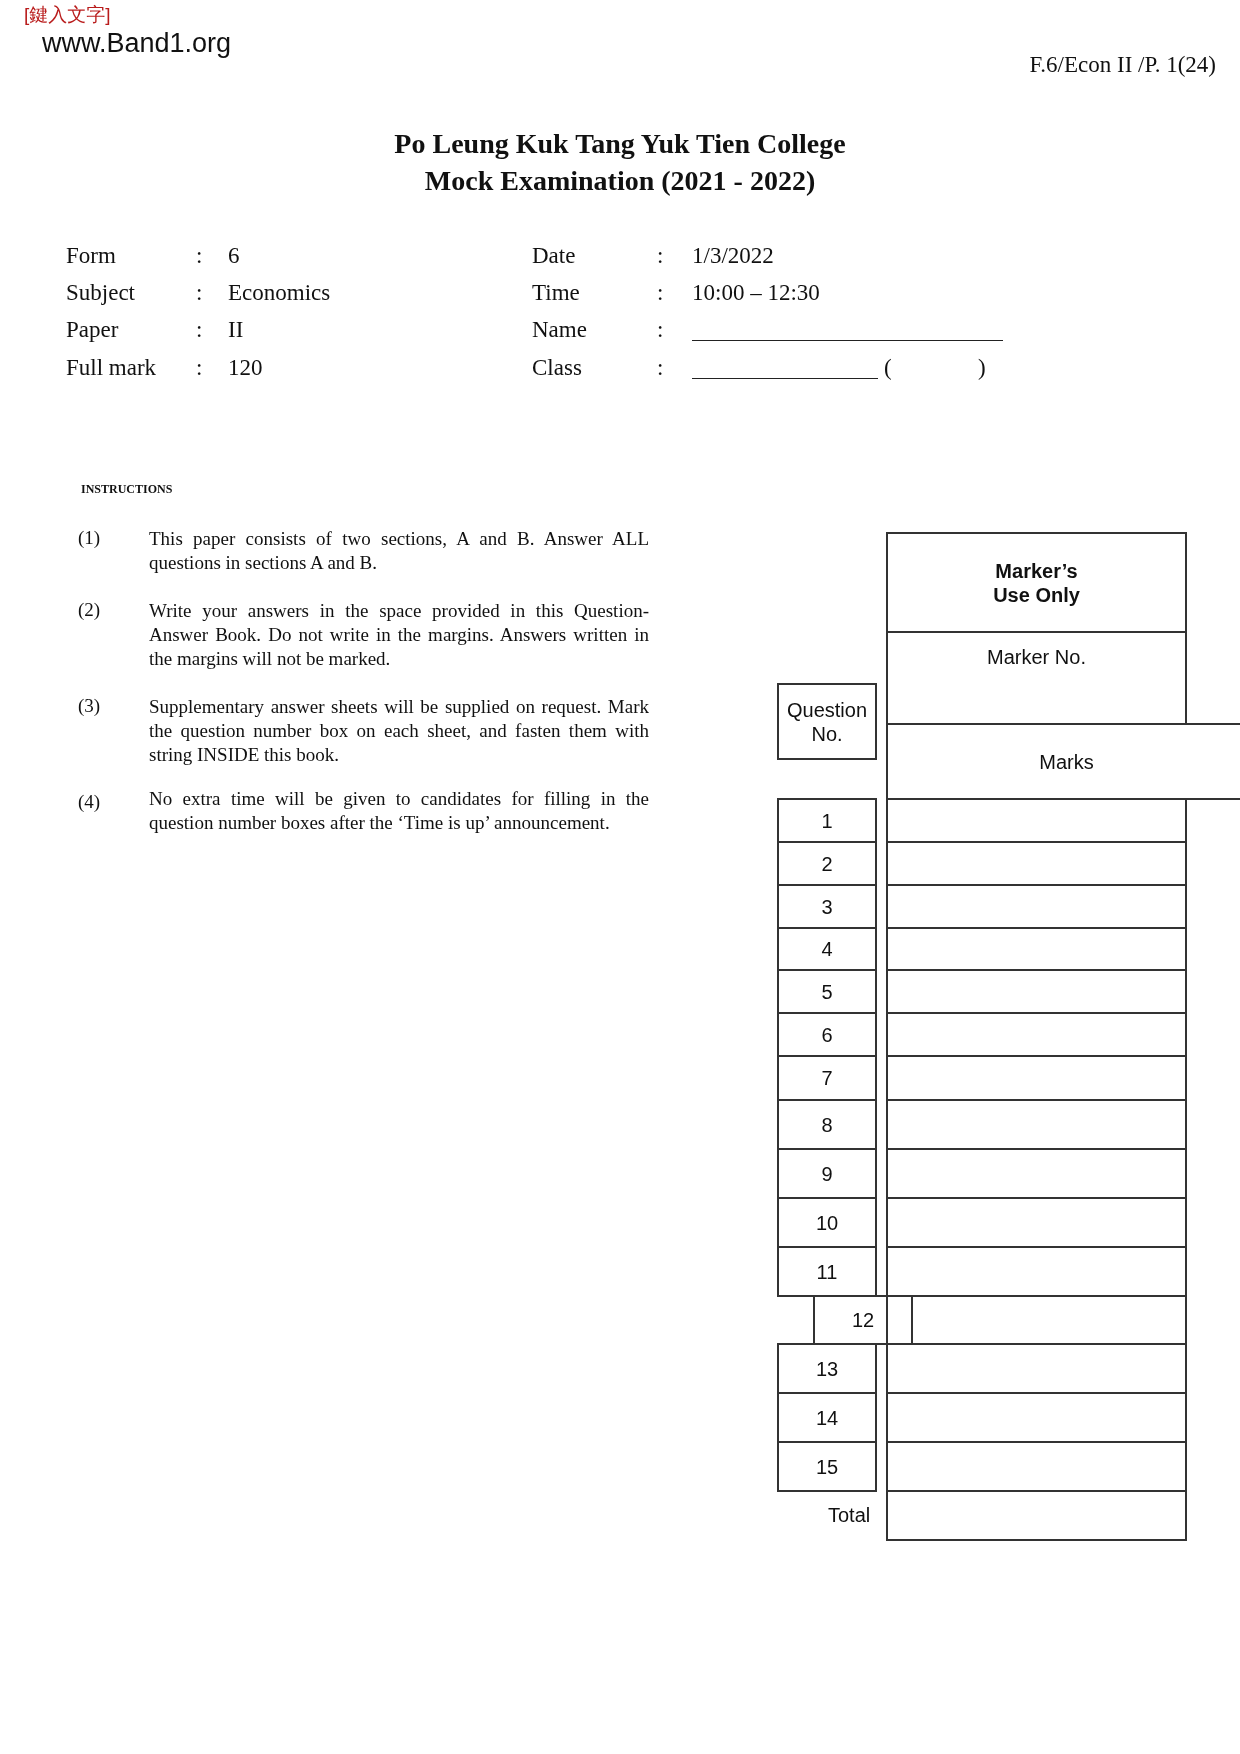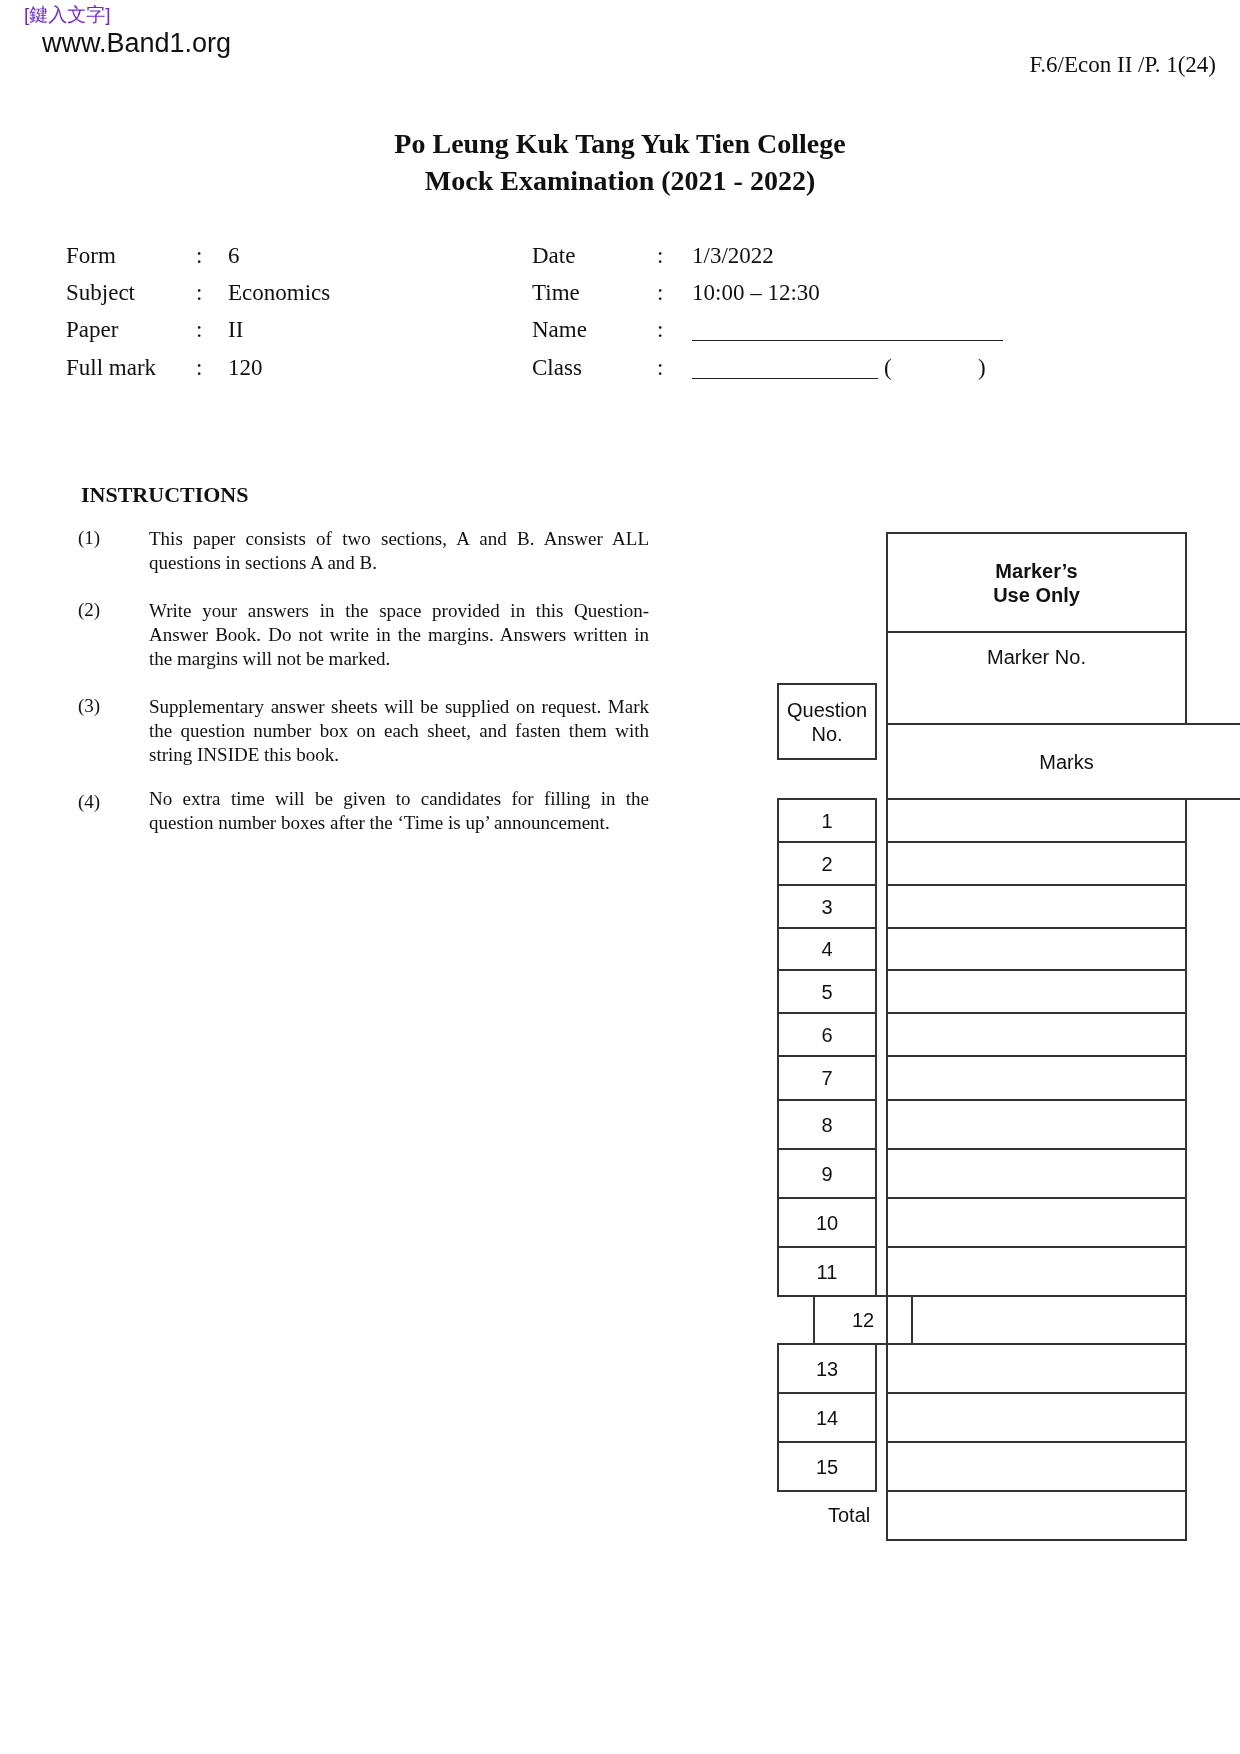--- a/index.html
+++ b/index.html
@@ -1,35 +1,35 @@
 <!DOCTYPE html>
 <html><head>
 <meta charset="utf-8">
 <style>
   html, body { margin: 0; padding: 0; background: #ffffff; }
   body { width: 1240px; height: 1754px; position: relative; overflow: hidden; color: #111; }
   .abs { position: absolute; }
   .serif { font-family: "Liberation Serif", "DejaVu Serif", serif; }
   .sans { font-family: "Liberation Sans", "DejaVu Sans", sans-serif; }
 
-  #placeholder-tag { left: 24px; top: 2px; font-size: 19px; color: #6d28d9; }
+  #placeholder-tag { left: 24px; top: 2px; font-size: 19px; color: #b91c1c; }
   #watermark { left: 42px; top: 28px; font-size: 27px; color: #111; }
   #page-ref { right: 24px; top: 52px; font-size: 23px; }
 
   .title { left: 0; width: 1240px; text-align: center; font-weight: bold; font-size: 28px; }
   #school-title { top: 128px; }
   #exam-title { top: 165px; }
 
   .info-row { font-size: 23px; height: 36px; line-height: 36px; }
   .info-label { position: absolute; }
   .info-colon { position: absolute; }
   .info-value { position: absolute; white-space: nowrap; }
   .blank-line { position: absolute; border-bottom: 1.5px solid #222; height: 0; }
 
-  #instructions-heading { left: 81px; top: 482px; font-size: 22px; font-weight: bold; }
+  #instructions-heading { left: 81px; top: 482px; font-size: 12px; font-weight: bold; }
   .instr-num { position: absolute; left: 78px; font-size: 19px; }
   .instr-text { position: absolute; left: 149px; width: 500px; font-size: 19px; line-height: 24px; text-align: justify; }
 
   .cell { position: absolute; border: 2px solid #333; box-sizing: border-box; display: flex; align-items: center; justify-content: center; text-align: center; }
   .cell-label { font-size: 20px; line-height: 24px; }
   .bold { font-weight: bold; }
 </style>
 </head>
 <body>
 

